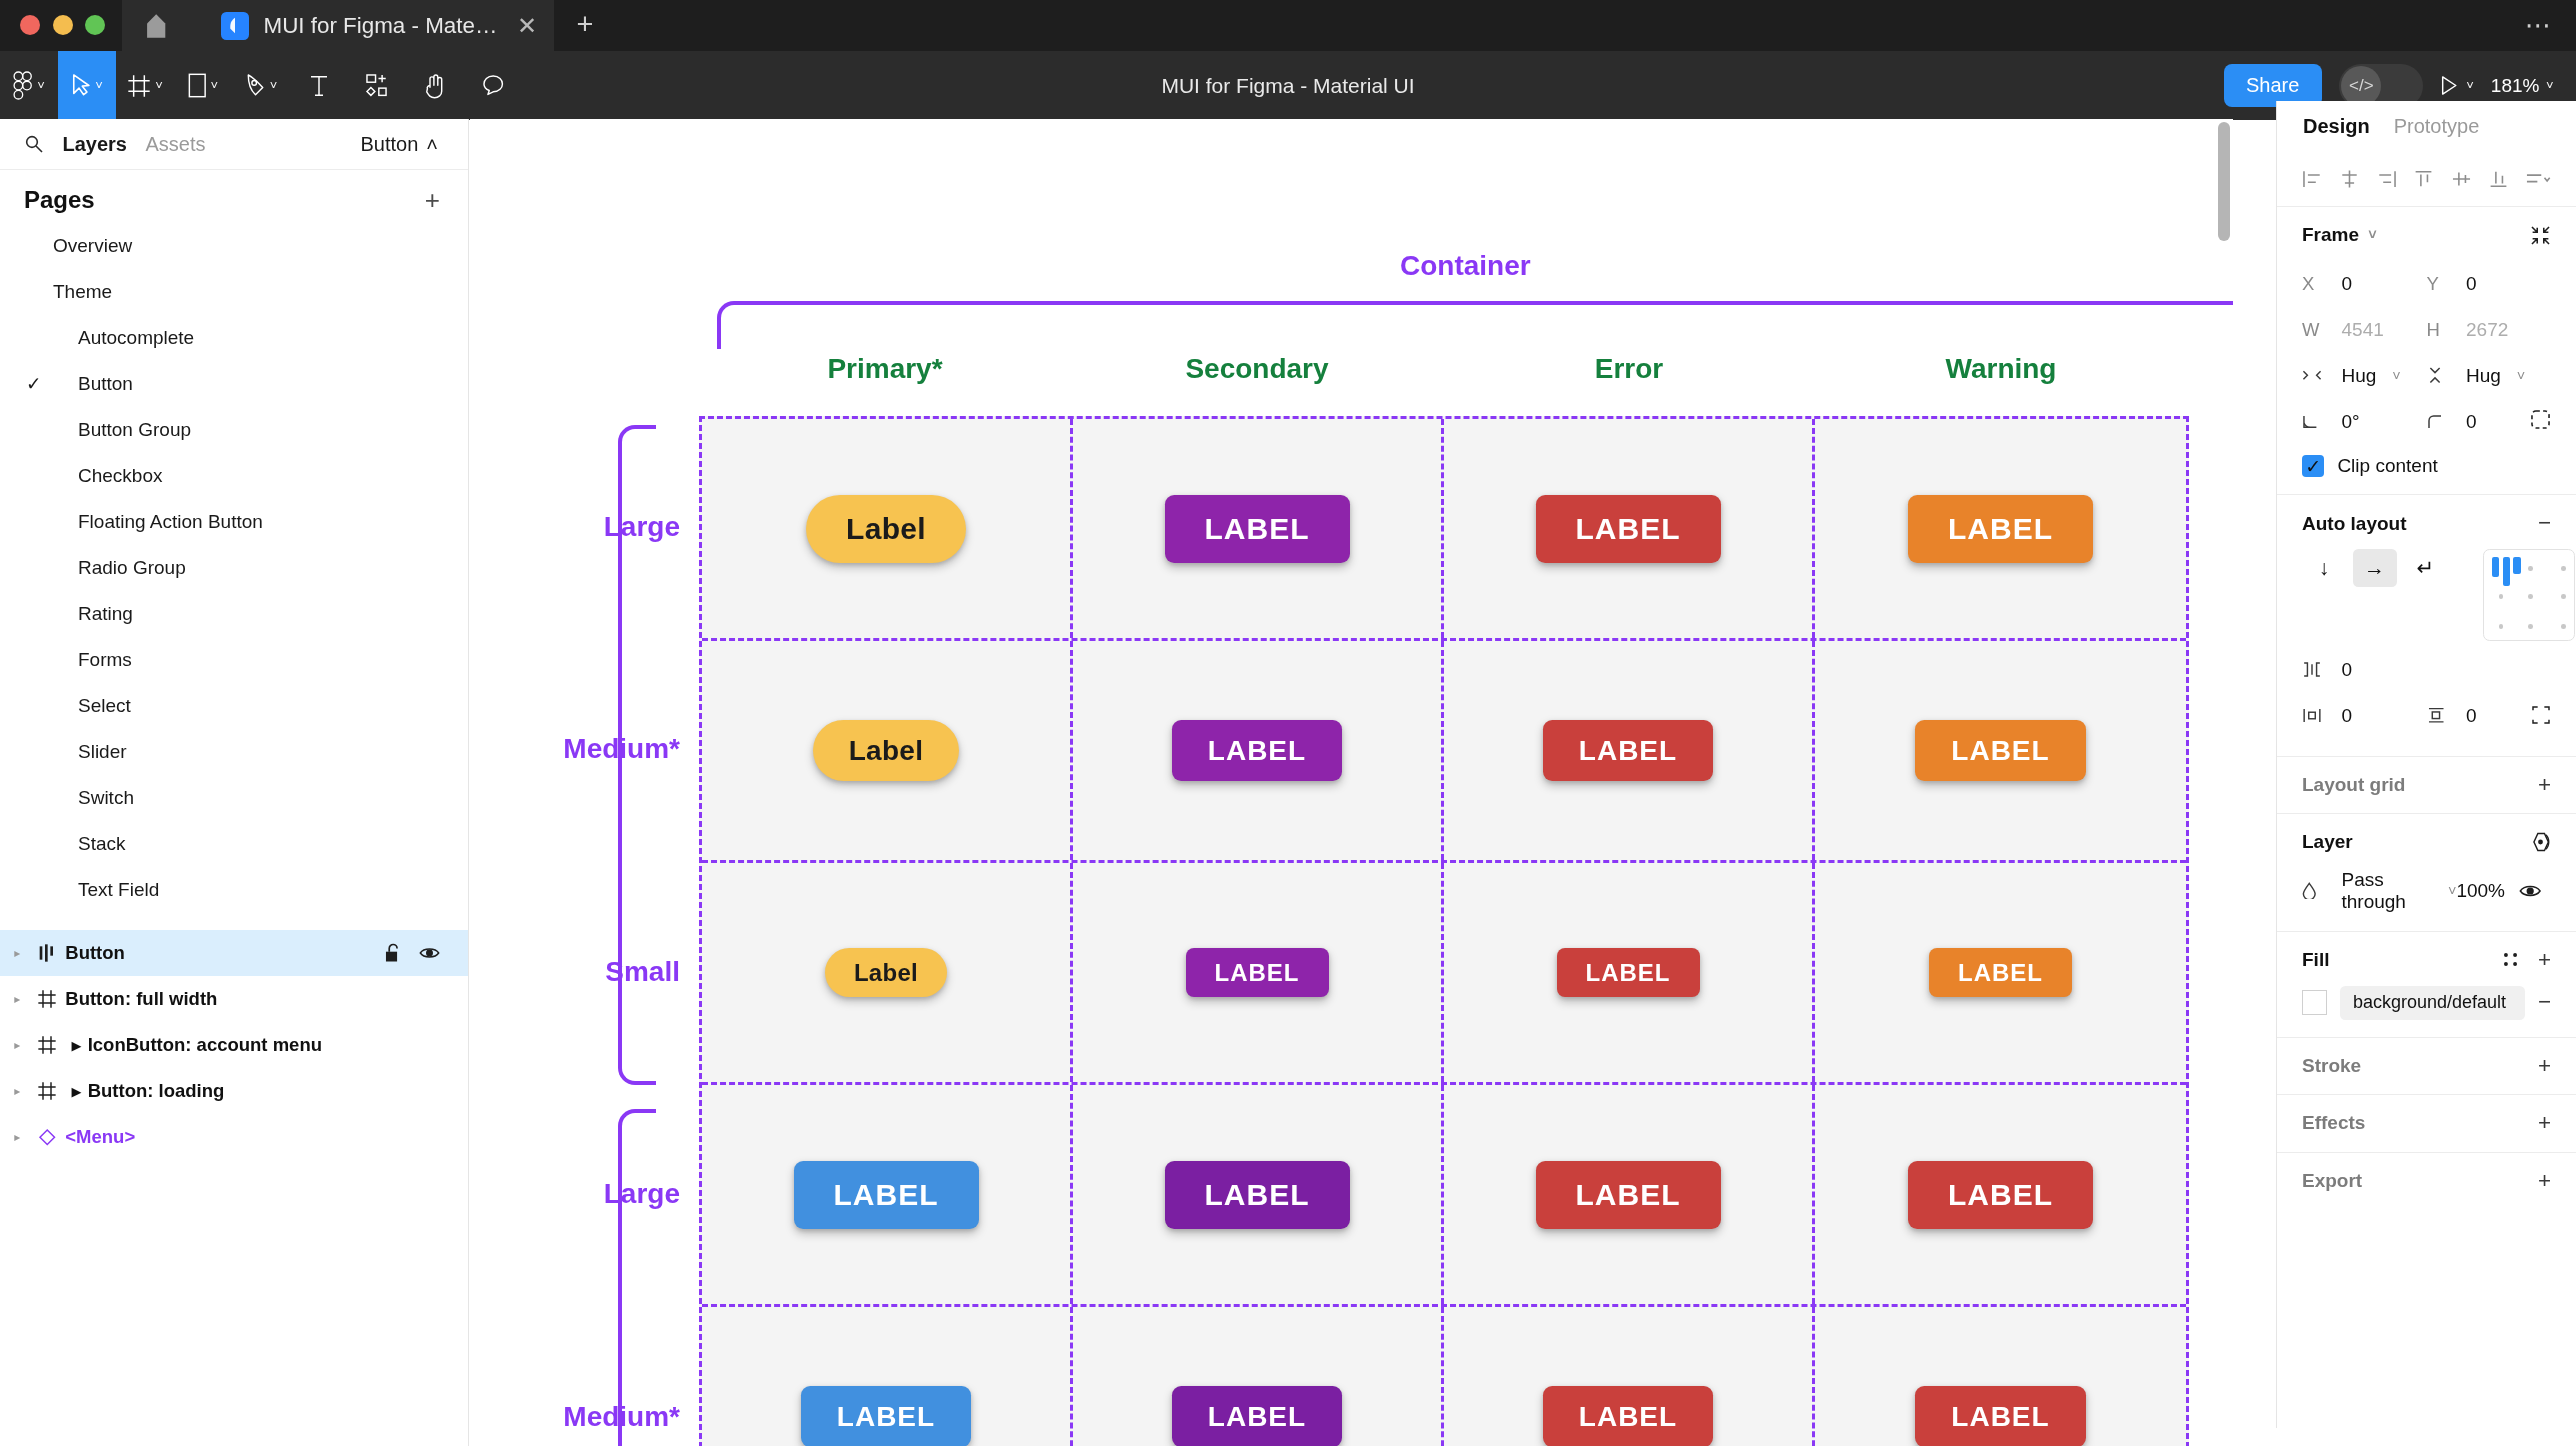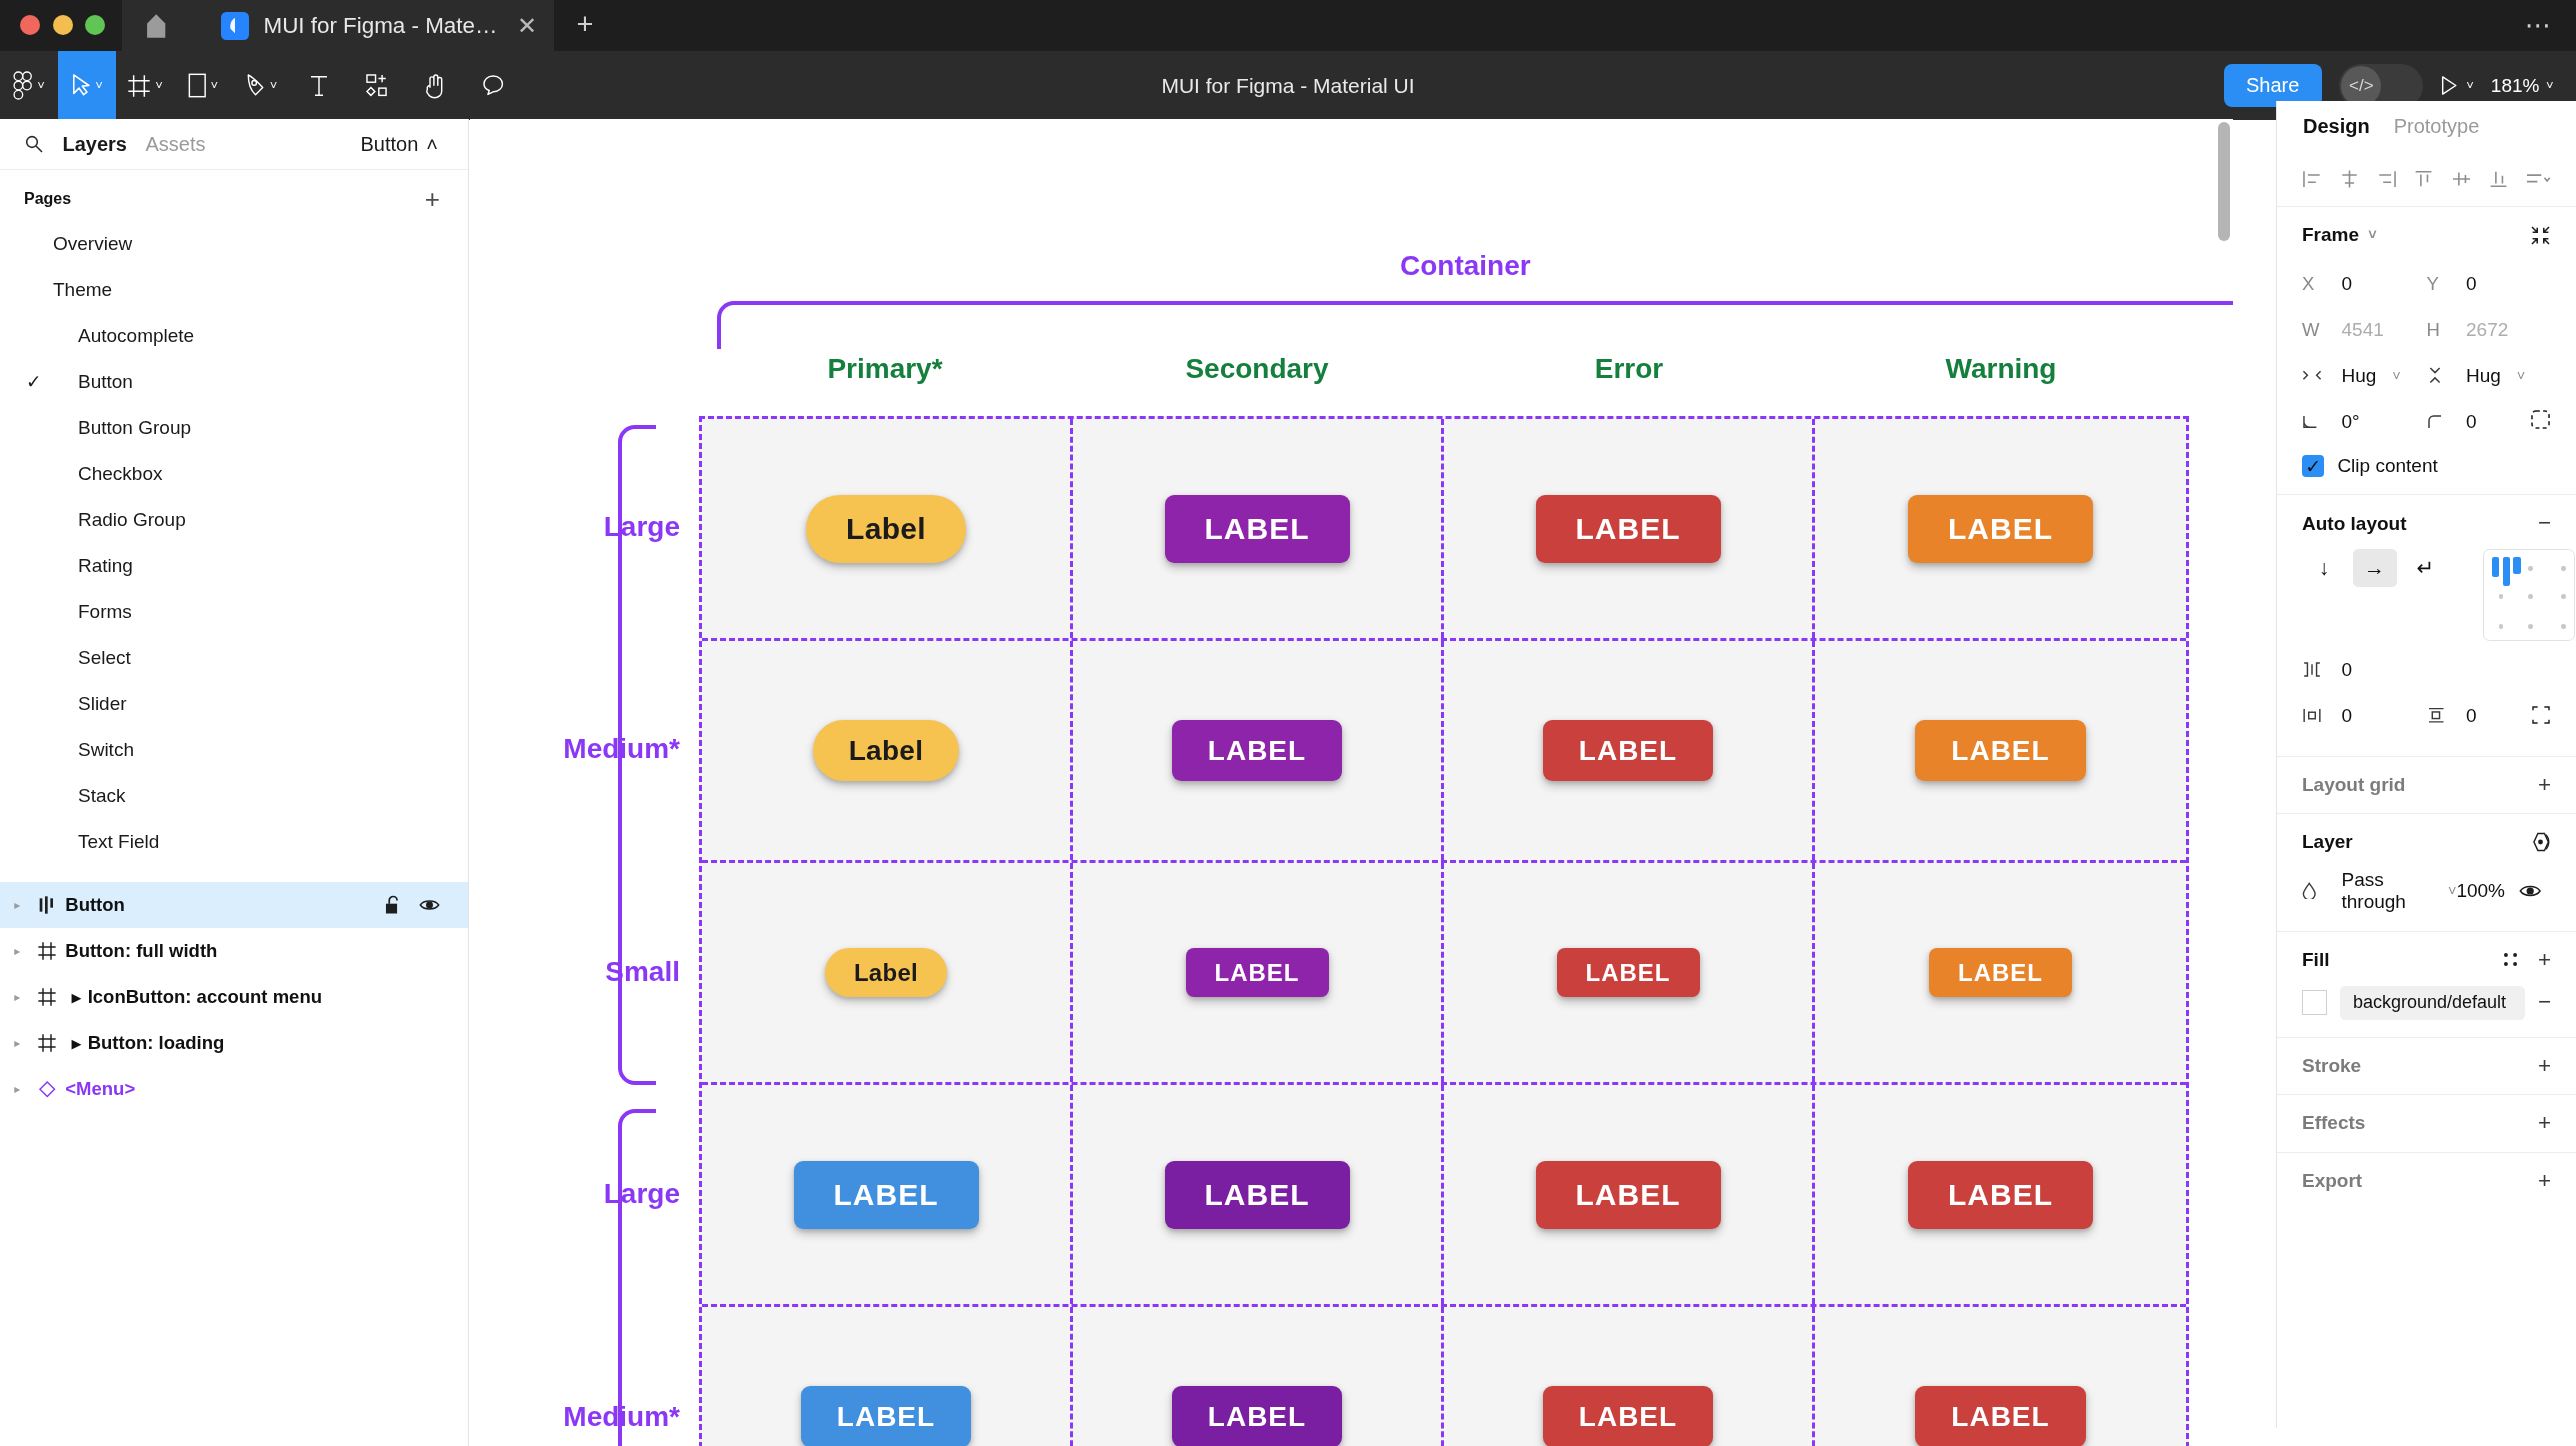--- a/index.html
+++ b/index.html
@@ -93,21 +93,21 @@
   .sb-tab.active { color: #1a1a1a; font-weight: bold; }
   .sb-tab.inactive { color: #9a9a9a; }
   .sb-page-sel {
     position: absolute; right: 30px; display: flex; align-items: center; gap: 8px;
     font-size: 20px; color: #1a1a1a; cursor: pointer;
   }
   .sb-pages-hdr {
     display: flex; align-items: center; justify-content: space-between;
     padding: 16px 28px 9.2px 24px;
   }
-  .sb-pages-title { font-size: 16px; font-weight: bold; color: #111; }
+  .sb-pages-title { font-size: 24px; font-weight: bold; color: #111; }
   .sb-plus { font-size: 26px; color: #4c4c4c; line-height: 1; cursor: pointer; }
 
   .page-row {
     height: 46px; display: flex; align-items: center; font-size: 19px;
     color: #1a1a1a; cursor: pointer; position: relative;
   }
   .page-row .chk { position: absolute; left: 26px; font-size: 18.5px; }
   .page-row .lbl { padding-left: 0; }
   .page-row.lvl1 .lbl { padding-left: 53px; }
   .page-row.lvl2 .lbl { padding-left: 78px; }
@@ -396,20 +396,23 @@
         <span class="chk">✓</span>
         <span class="lbl">Button</span>
       </div>
       <div class="page-row lvl2">
         <span class="lbl">Button Group</span>
       </div>
       <div class="page-row lvl2">
         <span class="lbl">Checkbox</span>
       </div>
       <div class="page-row lvl2">
+        <span class="lbl">Floating Action Button</span>
+      </div>
+      <div class="page-row lvl2">
         <span class="lbl">Radio Group</span>
       </div>
       <div class="page-row lvl2">
         <span class="lbl">Rating</span>
       </div>
       <div class="page-row lvl2">
         <span class="lbl">Forms</span>
       </div>
       <div class="page-row lvl2">
         <span class="lbl">Select</span>

